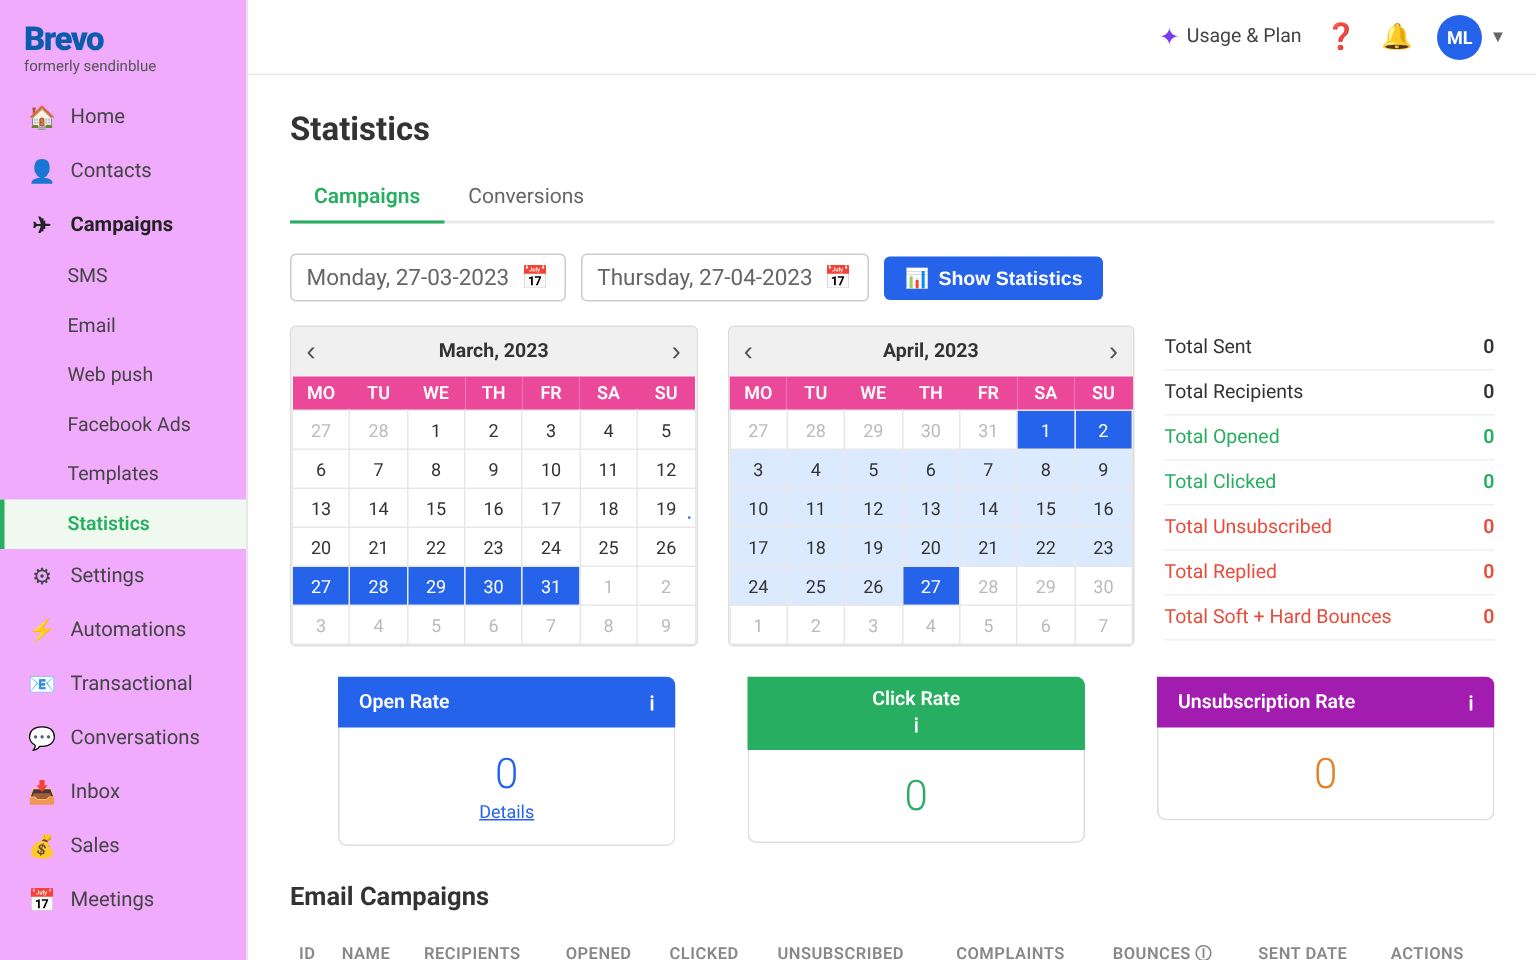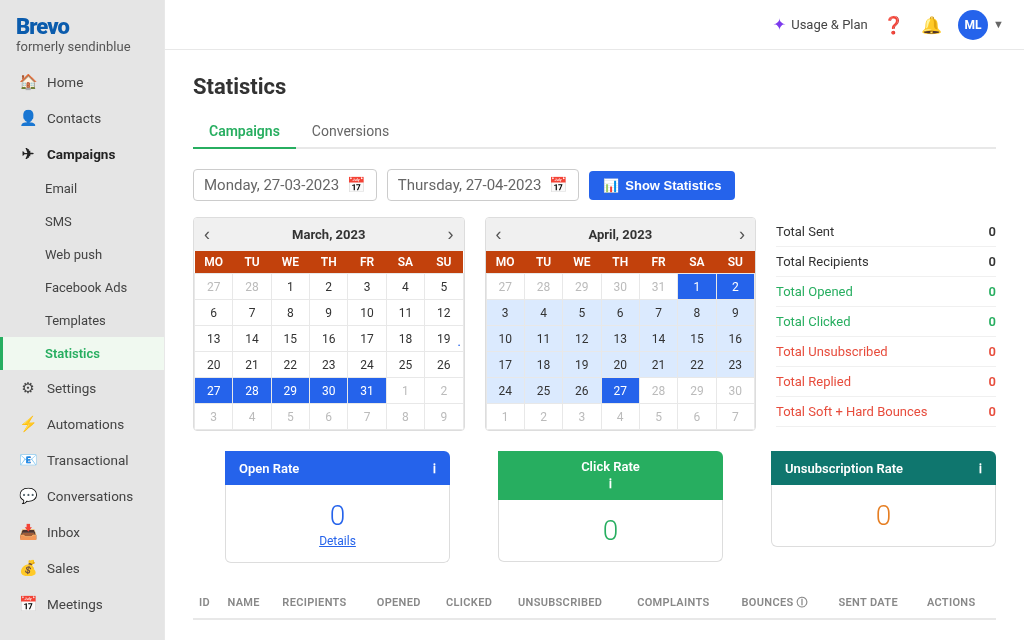--- a/index.html
+++ b/index.html
@@ -1,22 +1,22 @@
 <!DOCTYPE html>
 <html><head>
   <meta charset="utf-8">
   <style>
     * { box-sizing: border-box; margin: 0; padding: 0; }
     body { font-family: -apple-system, BlinkMacSystemFont, 'Segoe UI', Roboto, sans-serif; font-size: 14px; color: #333; background: #fff; display: flex; height: 640px; overflow: hidden; }
 
     
-    .sidebar { width: 165px; min-width: 165px; background: #e5e5e5; border-right: 1px solid #e8e8e8; display: flex; flex-direction: column; height: 640px; overflow-y: auto; }
+    .sidebar { width: 165px; min-width: 165px; background: #f0abfc; border-right: 1px solid #e8e8e8; display: flex; flex-direction: column; height: 640px; overflow-y: auto; }
     .sidebar-logo { padding: 14px 16px 10px; }
     .logo-text { color: #0b5cad; font-size: 22px; font-weight: 900; letter-spacing: -1px; }
-    .logo-sub { color: #555; font-size: 13px; }
+    .logo-sub { color: #555; font-size: 10px; }
     .sidebar-nav { flex: 1; }
     .nav-item { display: flex; align-items: center; gap: 10px; padding: 9px 16px; cursor: pointer; color: #444; font-size: 13.5px; border-left: 3px solid transparent; }
     .nav-item.active { background: #f0f9f0; border-left: 3px solid #27ae60; color: #27ae60; font-weight: 600; }
     .nav-item.bold { font-weight: 700; color: #222; }
     .nav-item.sub { padding-left: 42px; font-size: 13px; }
     .nav-icon { width: 18px; text-align: center; font-size: 15px; }
 
     
     .main { flex: 1; display: flex; flex-direction: column; height: 640px; overflow: hidden; }
     .topbar { height: 50px; border-bottom: 1px solid #e8e8e8; display: flex; align-items: center; justify-content: flex-end; padding: 0 20px; gap: 16px; }
@@ -35,21 +35,21 @@
     
     .date-row { display: flex; align-items: center; gap: 10px; margin-bottom: 16px; flex-wrap: wrap; }
     .date-input { display: flex; align-items: flex-start; border: 1px solid #ccc; border-radius: 4px; padding: 6px 10px; gap: 8px; font-size: 13px; color: #333; background: #fff; }
     .date-input span { font-size: 15px; color: #666; }
     .show-stats-btn { background: #2563eb; color: #fff; border: none; border-radius: 4px; padding: 7px 14px; font-size: 13px; font-weight: 600; cursor: pointer; display: flex; align-items: center; gap: 6px; }
     .calendar { border: 1px solid #ddd; border-radius: 4px; overflow: hidden; width: 290px; }
     .cal-header { background: #f0f0f0; display: flex; align-items: center; justify-content: space-between; padding: 6px 10px; }
     .cal-nav { cursor: pointer; font-size: 18px; color: #555; background: none; border: none; }
     .cal-title { font-size: 13px; font-weight: 700; color: #333; }
     .cal-grid { width: 100%; border-collapse: collapse; font-size: 12px; }
-    .cal-grid th { background: #c2410c; color: #fff; text-align: center; padding: 4px 2px; font-weight: 600; }
+    .cal-grid th { background: #ec4899; color: #fff; text-align: center; padding: 4px 2px; font-weight: 600; }
     .cal-grid td { text-align: center; padding: 3px 2px; color: #333; border: 1px solid #e8e8e8; cursor: pointer; min-width: 36px; height: 26px; }
     .cal-grid td.other-month { color: #bbb; background: #fff; }
     .cal-grid td.selected { background: #2563eb; color: #fff; }
     .cal-grid td.in-range { background: #dbeafe; color: #333; }
     .cal-grid td.has-dot { position: relative; }
     .cal-grid td.has-dot::after { content: '•'; position: absolute; bottom: 1px; right: 2px; font-size: 8px; color: #2563eb; }
 
     
     .stats-panel { min-width: 220px; }
     .stat-row { display: flex; justify-content: space-between; align-items: flex-end; padding: 7px 0; border-bottom: 1px solid #f0f0f0; font-size: 13px; }
@@ -59,21 +59,21 @@
     .stat-value { font-weight: 600; font-size: 13px; }
     .stat-value.green { color: #27ae60; }
     .stat-value.red { color: #e74c3c; }
 
     
     .rate-boxes { display: flex; gap: 16px; margin-bottom: 24px; }
     .rate-box { flex: 1; border-radius: 6px; overflow: hidden; padding-left: 32px; }
     .rate-box-header { padding: 8px 14px; display: flex; align-items: center; justify-content: space-between; color: #fff; font-size: 13px; font-weight: 600; }
     .rate-box-header.blue { background: #2563eb; }
     .rate-box-header.green { background: #27ae60; flex-direction: column; }
-    .rate-box-header.orange { background: #0f766e; }
+    .rate-box-header.orange { background: #a21caf; }
     .rate-box-body { border: 1px solid #ddd; border-top: none; padding: 14px; text-align: center; border-radius: 0 0 6px 6px; }
     .rate-big { font-size: 28px; font-weight: 300; color: #2563eb; }
     .rate-big.green { color: #27ae60; }
     .rate-big.orange { color: #e67e22; }
     .rate-details { color: #2563eb; font-size: 12px; cursor: pointer; text-decoration: underline; display: inline-block; margin-top: 2px; }
     .info-icon { font-size: 13px; cursor: pointer; }
 
     
     .section-title { font-size: 17px; font-weight: 700; margin-bottom: 12px; }
     table.data-table { width: 100%; border-collapse: collapse; font-size: 12px; margin-bottom: 24px; }
@@ -99,25 +99,25 @@
       <span class="nav-icon">👤</span>
       <span>Contacts</span>
     </div>
 
     <div class="nav-item bold">
       <span class="nav-icon">✈</span>
       <span>Campaigns</span>
     </div>
 
     <div class="nav-item sub">
+      <span>SMS</span>
+    </div>
+
+    <div class="nav-item sub">
       <span>Email</span>
-    </div>
-
-    <div class="nav-item sub">
-      <span>SMS</span>
     </div>
 
 
     <div class="nav-item sub">
       <span>Web push</span>
     </div>
 
     <div class="nav-item sub">
       <span>Facebook Ads</span>
     </div>
@@ -423,20 +423,21 @@
         <div class="rate-box-header orange">
           <span>Unsubscription Rate</span>
           <span class="info-icon">ℹ</span>
         </div>
         <div class="rate-box-body">
           <span class="rate-big orange">0</span>
         </div>
       </div>
     </div>
 
+    <div class="section-title">Email Campaigns</div>
     <table class="data-table">
       <thead>
         <tr>
           <th>ID</th>
           <th>NAME</th>
           <th>RECIPIENTS</th>
           <th>OPENED</th>
           <th>CLICKED</th>
           <th>UNSUBSCRIBED</th>
           <th>COMPLAINTS</th>

